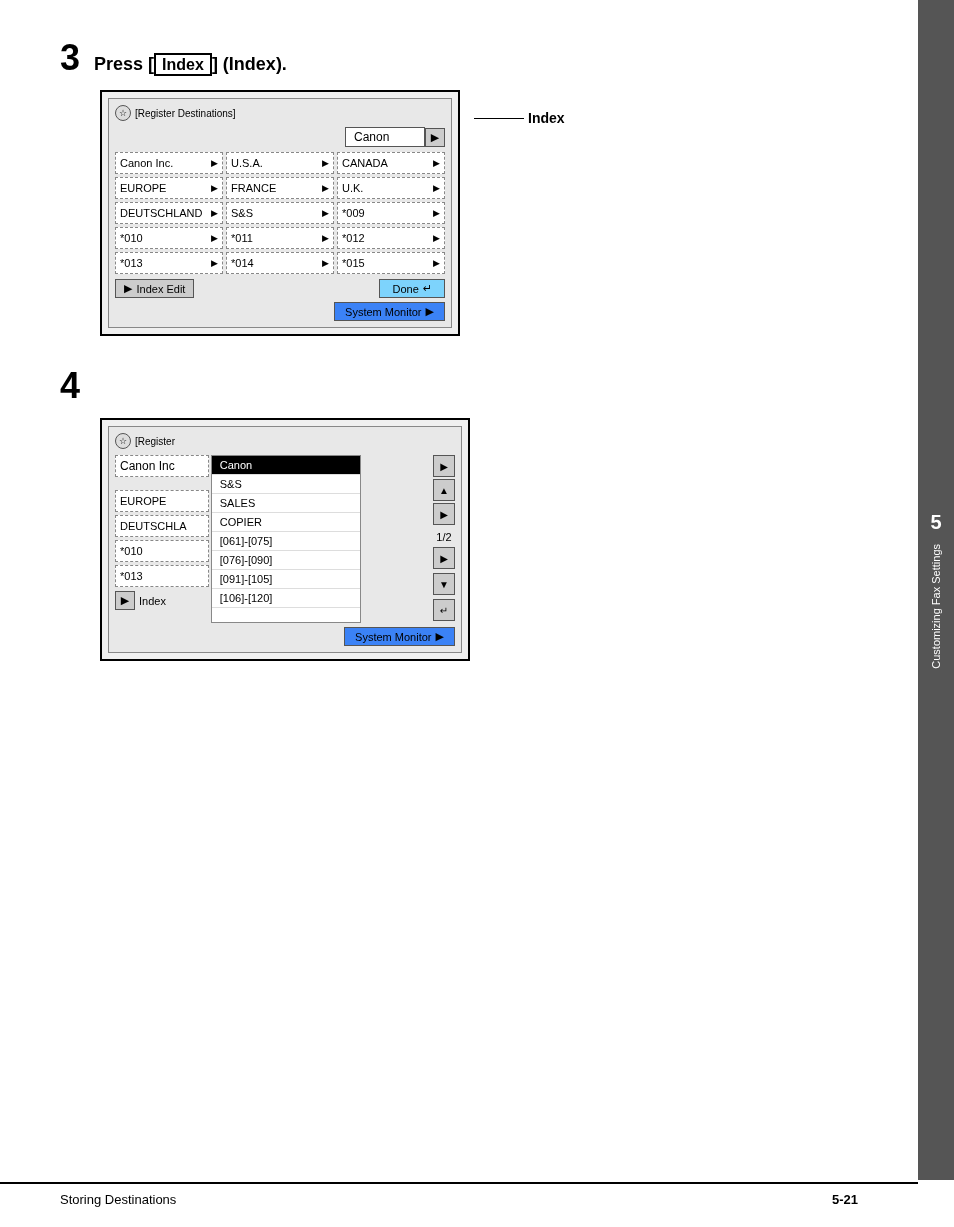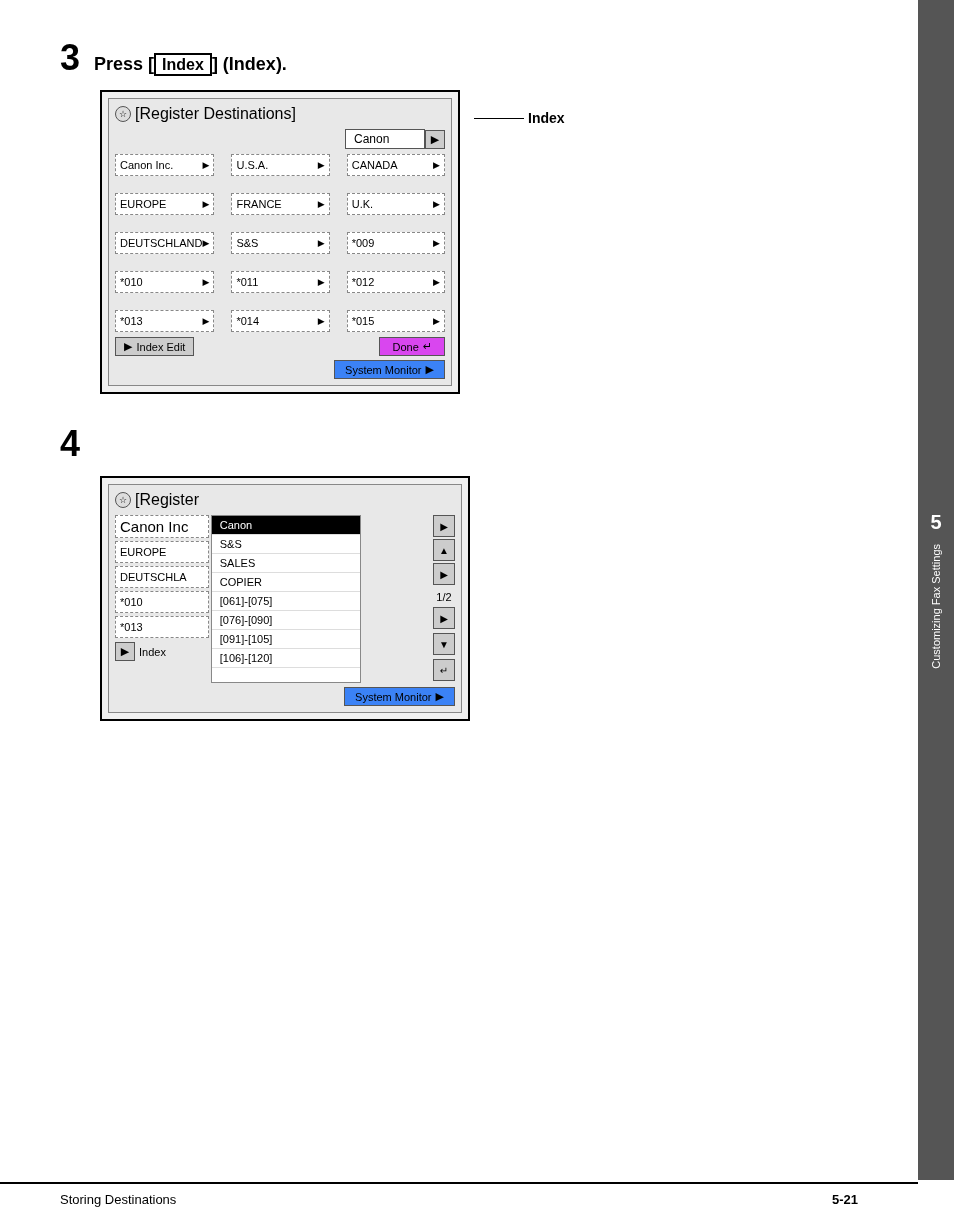--- a/index.html
+++ b/index.html
@@ -74,21 +74,21 @@
       border: 1px solid #555;
       border-radius: 50%;
       display: inline-flex;
       align-items: center;
       justify-content: center;
       font-size: 9px;
       margin-right: 4px;
       background: #ddd;
     }
     .screen-title-text {
-      font-size: 16px;
+      font-size: 10px;
     }
 
     
     .index-row {
       display: flex;
       align-items: center;
       margin-bottom: 5px;
       justify-content: flex-end;
     }
     .index-field {
@@ -105,21 +105,21 @@
       font-size: 11px;
       min-width: 20px;
       text-align: center;
       display: inline-block;
     }
 
     
     .items-grid {
       display: grid;
       grid-template-columns: repeat(3, 1fr);
-      gap: 17px;
+      gap: 3px;
       margin-bottom: 5px;
     }
     .item-cell {
       display: flex;
       align-items: center;
       border: 1px dashed #888;
       background: #fff;
       padding: 2px 4px;
       font-size: 11px;
       min-height: 22px;
@@ -139,21 +139,21 @@
     .index-edit-btn {
       display: flex;
       align-items: center;
       border: 1px solid #555;
       background: #ccc;
       padding: 2px 8px;
       font-size: 11px;
     }
     .done-btn {
       border: 1px solid #555;
-      background: #d946ef;
+      background: #7dd3fc;
       padding: 2px 12px;
       font-size: 11px;
       display: flex;
       align-items: center;
       gap: 4px;
     }
     .system-monitor-row {
       display: flex;
       justify-content: flex-end;
       margin-top: 4px;
@@ -457,21 +457,21 @@
       <div class="screen2">
         <div class="screen2-inner">
           <div class="screen-title-bar">
             <span class="screen-icon">☆</span>
             <span class="screen-title-text">[Register</span>
           </div>
 
           <div class="screen2-main">
 
             <div class="screen2-left">
-              <div class="item-cell" style="margin-bottom:3px;font-size:15px;">Canon Inc</div>
+              <div class="item-cell" style="margin-bottom:13px;font-size:12px;">Canon Inc</div>
               <div class="item-cell" style="margin-bottom:3px;font-size:11px;">EUROPE</div>
               <div class="item-cell" style="margin-bottom:3px;font-size:11px;">DEUTSCHLA</div>
               <div class="item-cell" style="margin-bottom:3px;font-size:11px;">*010</div>
               <div class="item-cell" style="margin-bottom:3px;font-size:11px;">*013</div>
               <div style="display:flex;align-items:center;margin-top:4px;">
                 <span class="index-btn" style="margin-right:4px;">▶</span>
                 <span style="font-size:11px;">Index</span>
               </div>
             </div>
 

